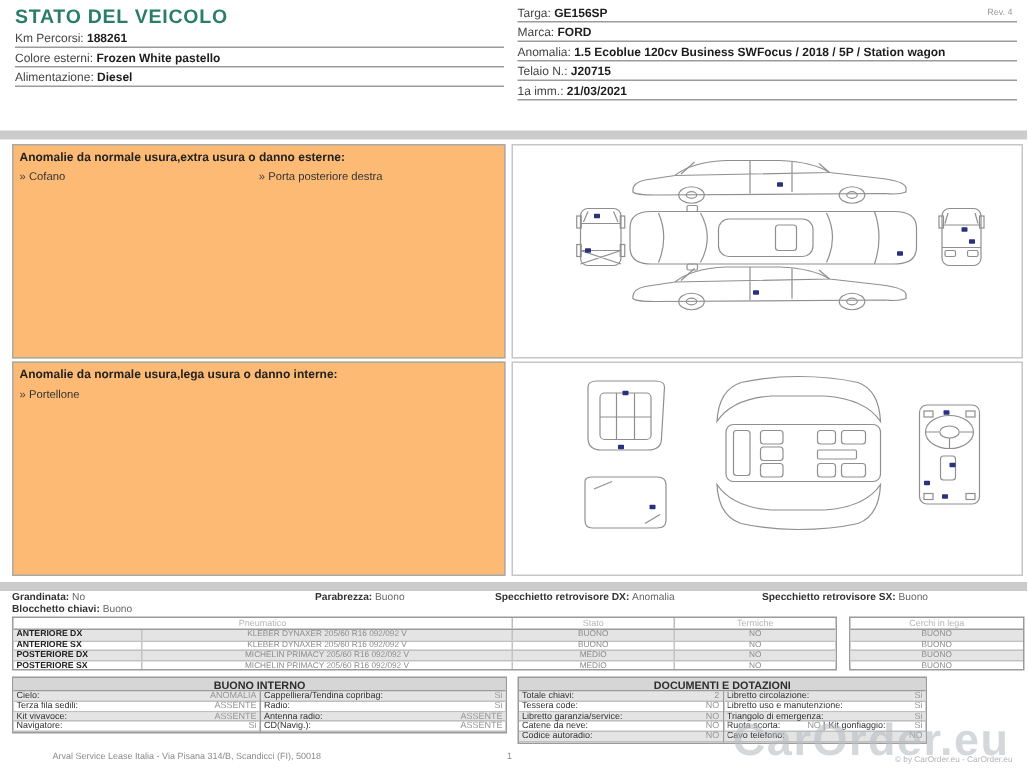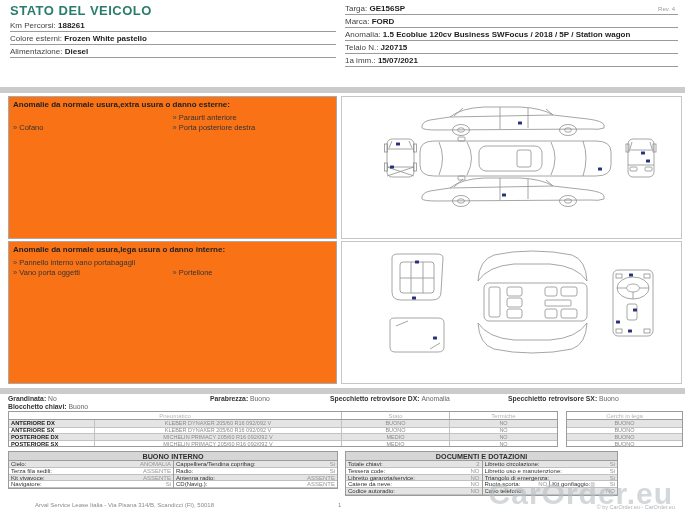--- a/index.html
+++ b/index.html
@@ -17,21 +17,21 @@
   .fields-right { top:2px; left:345px; width:333px; }
   .frow { border-bottom:1px solid #9b9b9b; padding:1.5px 0 1px; line-height:1.2; }
   .flabel { color:#444; }
   .fval { font-weight:bold; color:#1d1d1d; }
 
   .band { position:absolute; left:0; width:685px; height:6px; background:#cbcbcb; }
   .band1 { top:87px; } .band2 { top:388px; }
 
   .sect { position:absolute; left:0; width:685px; height:145px; }
   .sect-ext { top:96px; } .sect-int { top:241px; }
-  .abox { position:absolute; left:8px; width:329px; height:143px; border:1px solid #a9a9a9; background:#f97316; }
+  .abox { position:absolute; left:8px; width:329px; height:143px; border:1px solid #a9a9a9; background:#fdba74; }
   .dbox { position:absolute; left:341px; width:341px; height:143px; border:1px solid #c6c6c6; background:#fff; }
   .ahead { font-size:8px; font-weight:bold; color:#222; padding:3px 4px 2px; }
   .acols { display:flex; padding:1px 4px 0;align-items:flex-end; }
   .acol { width:50%; font-size:7.5px; color:#333; line-height:1.25; }
   .aitem { padding-left:9px; text-indent:-9px; margin-top:1px; }
   .bullet { color:#444; }
   svg.diagram { width:100%; height:100%; display:block; }
 
   .statline { position:absolute; left:0; width:685px; height:8px; font-size:6.8px; }
   .statline1 { top:395px; } .statline2 { top:403px; }
@@ -94,34 +94,33 @@
   <div class="fields fields-left" id="fields-left">
       <div class="frow"><span class="flabel">Km Percorsi: </span><span class="fval">188261</span></div>
       <div class="frow"><span class="flabel">Colore esterni: </span><span class="fval">Frozen White pastello</span></div>
       <div class="frow"><span class="flabel">Alimentazione: </span><span class="fval">Diesel</span></div>
     </div>
   <div class="fields fields-right" id="fields-right">
       <div class="frow"><span class="flabel">Targa: </span><span class="fval">GE156SP</span></div>
       <div class="frow"><span class="flabel">Marca: </span><span class="fval">FORD</span></div>
       <div class="frow"><span class="flabel">Anomalia: </span><span class="fval">1.5 Ecoblue 120cv Business SWFocus / 2018 / 5P / Station wagon</span></div>
       <div class="frow"><span class="flabel">Telaio N.: </span><span class="fval">J20715</span></div>
-      <div class="frow"><span class="flabel">1a imm.: </span><span class="fval">15/07/2021</span></div>
+      <div class="frow"><span class="flabel">1a imm.: </span><span class="fval">21/03/2021</span></div>
     </div>
 
   <div class="band band1"></div>
 
   <div class="sect sect-ext">
     <div class="abox">
       <div class="ahead">Anomalie da normale usura,extra usura o danno esterne:</div>
       <div class="acols">
         <div class="acol" id="ext-col1">
             <div class="aitem"><span class="bullet">» </span>Cofano</div>
           </div>
         <div class="acol" id="ext-col2">
-            <div class="aitem"><span class="bullet">» </span>Paraurti anteriore</div>
             <div class="aitem"><span class="bullet">» </span>Porta posteriore destra</div>
           </div>
       </div>
     </div>
     <div class="dbox">
       <svg class="diagram" viewBox="0 0 339 141">
         <defs>
           <g id="side-body">
             <path d="M80,31 Q79,25 88,23 L108,20 Q119,11 142,10 L178,10 Q200,11 211,18 L246,22 Q261,24 262,28 L262,31 Q257,33 248,32 L95,33 Q82,33 80,31 Z"></path>
             <ellipse cx="119" cy="33" rx="8.5" ry="5.5"></ellipse>
@@ -171,24 +170,20 @@
             <rect x="304" y="62.5" width="4" height="3" rx="0.5" fill="#2a3280"></rect>
           </g>
       </svg>
     </div>
   </div>
 
   <div class="sect sect-int">
     <div class="abox">
       <div class="ahead">Anomalie da normale usura,lega usura o danno interne:</div>
       <div class="acols">
-        <div class="acol" id="int-col1">
-            <div class="aitem"><span class="bullet">» </span>Pannello interno vano portabagagli</div>
-            <div class="aitem"><span class="bullet">» </span>Vano porta oggetti</div>
-          </div>
         <div class="acol" id="int-col2">
             <div class="aitem"><span class="bullet">» </span>Portellone</div>
           </div>
       </div>
     </div>
     <div class="dbox">
       <svg class="diagram" viewBox="0 0 339 141">
         <g stroke="#8f8f8f" fill="none" stroke-width="0.8">
           <path d="M50,16 Q50,12 56,12 L95,12 Q101,12 101,16 L99,50 Q99,58 90,58 L59,58 Q50,58 50,50 Z"></path>
           <rect x="58" y="20" width="34" height="31" rx="3"></rect>

